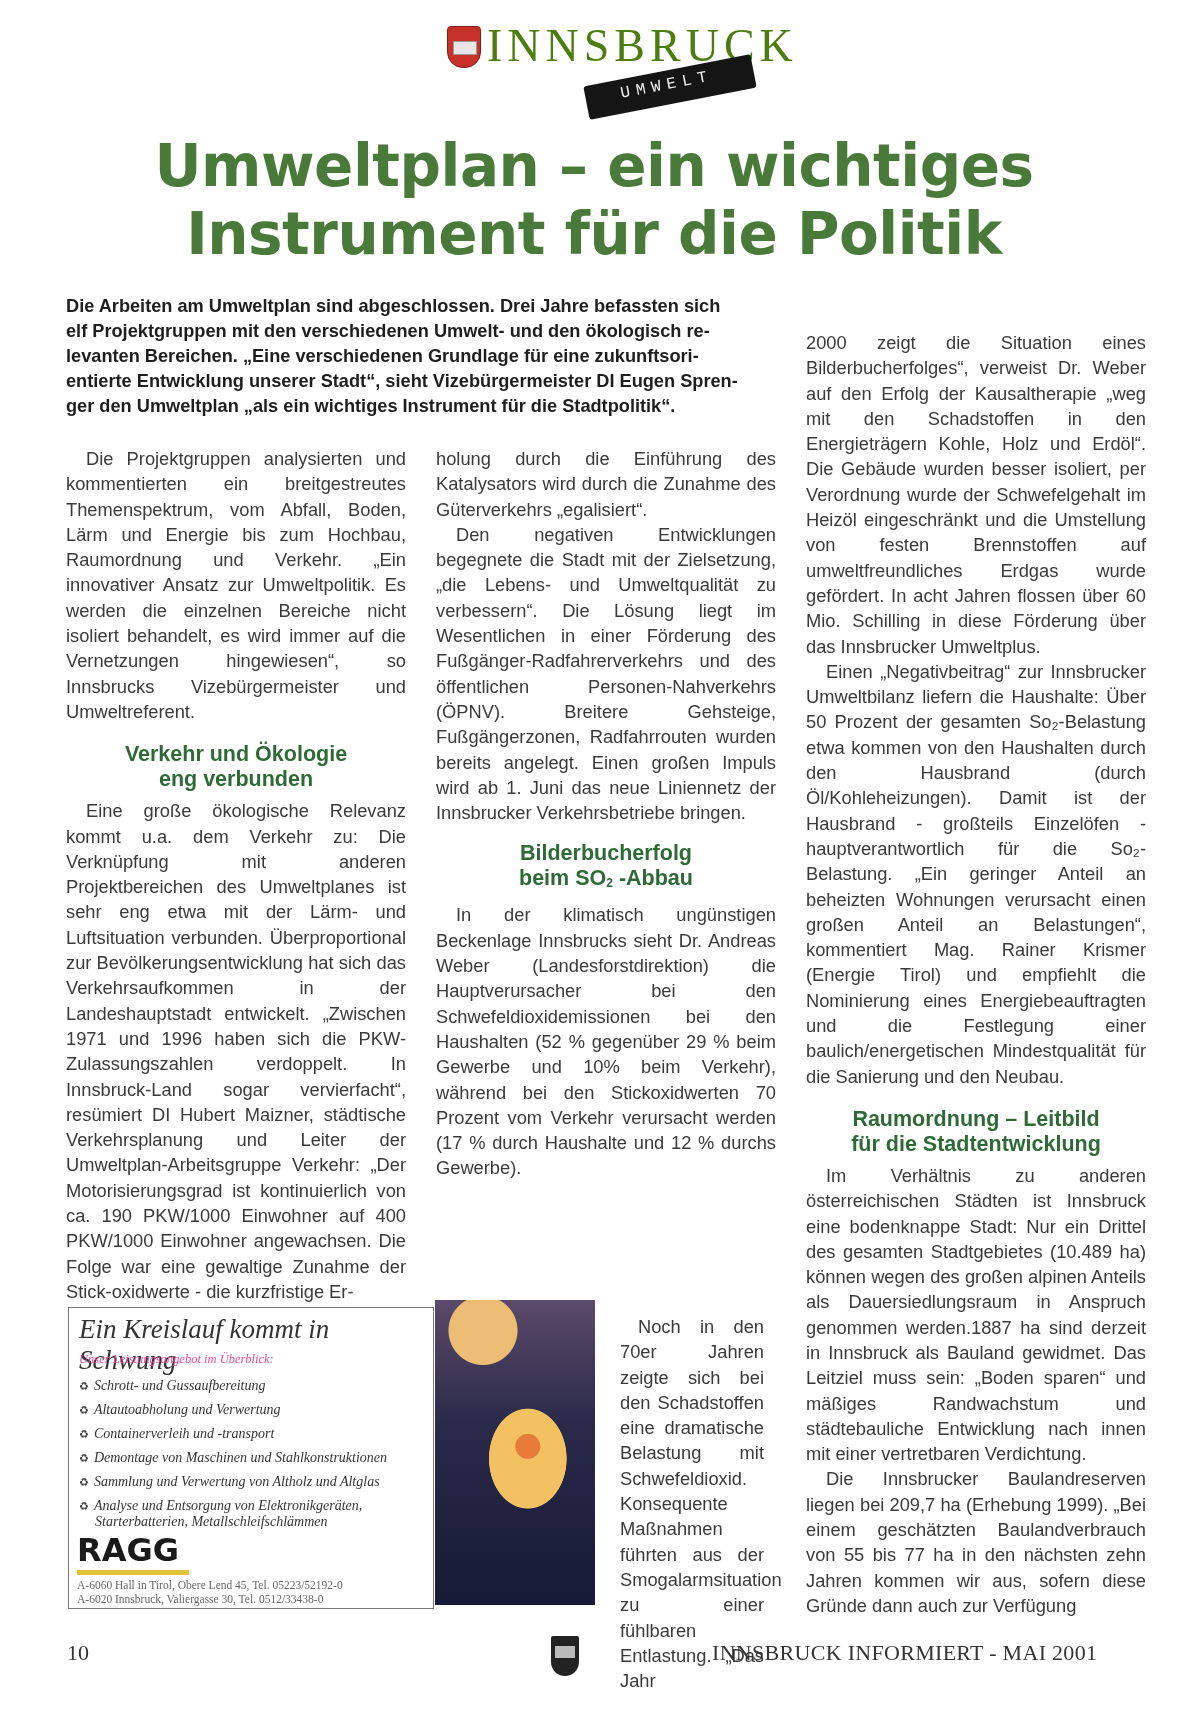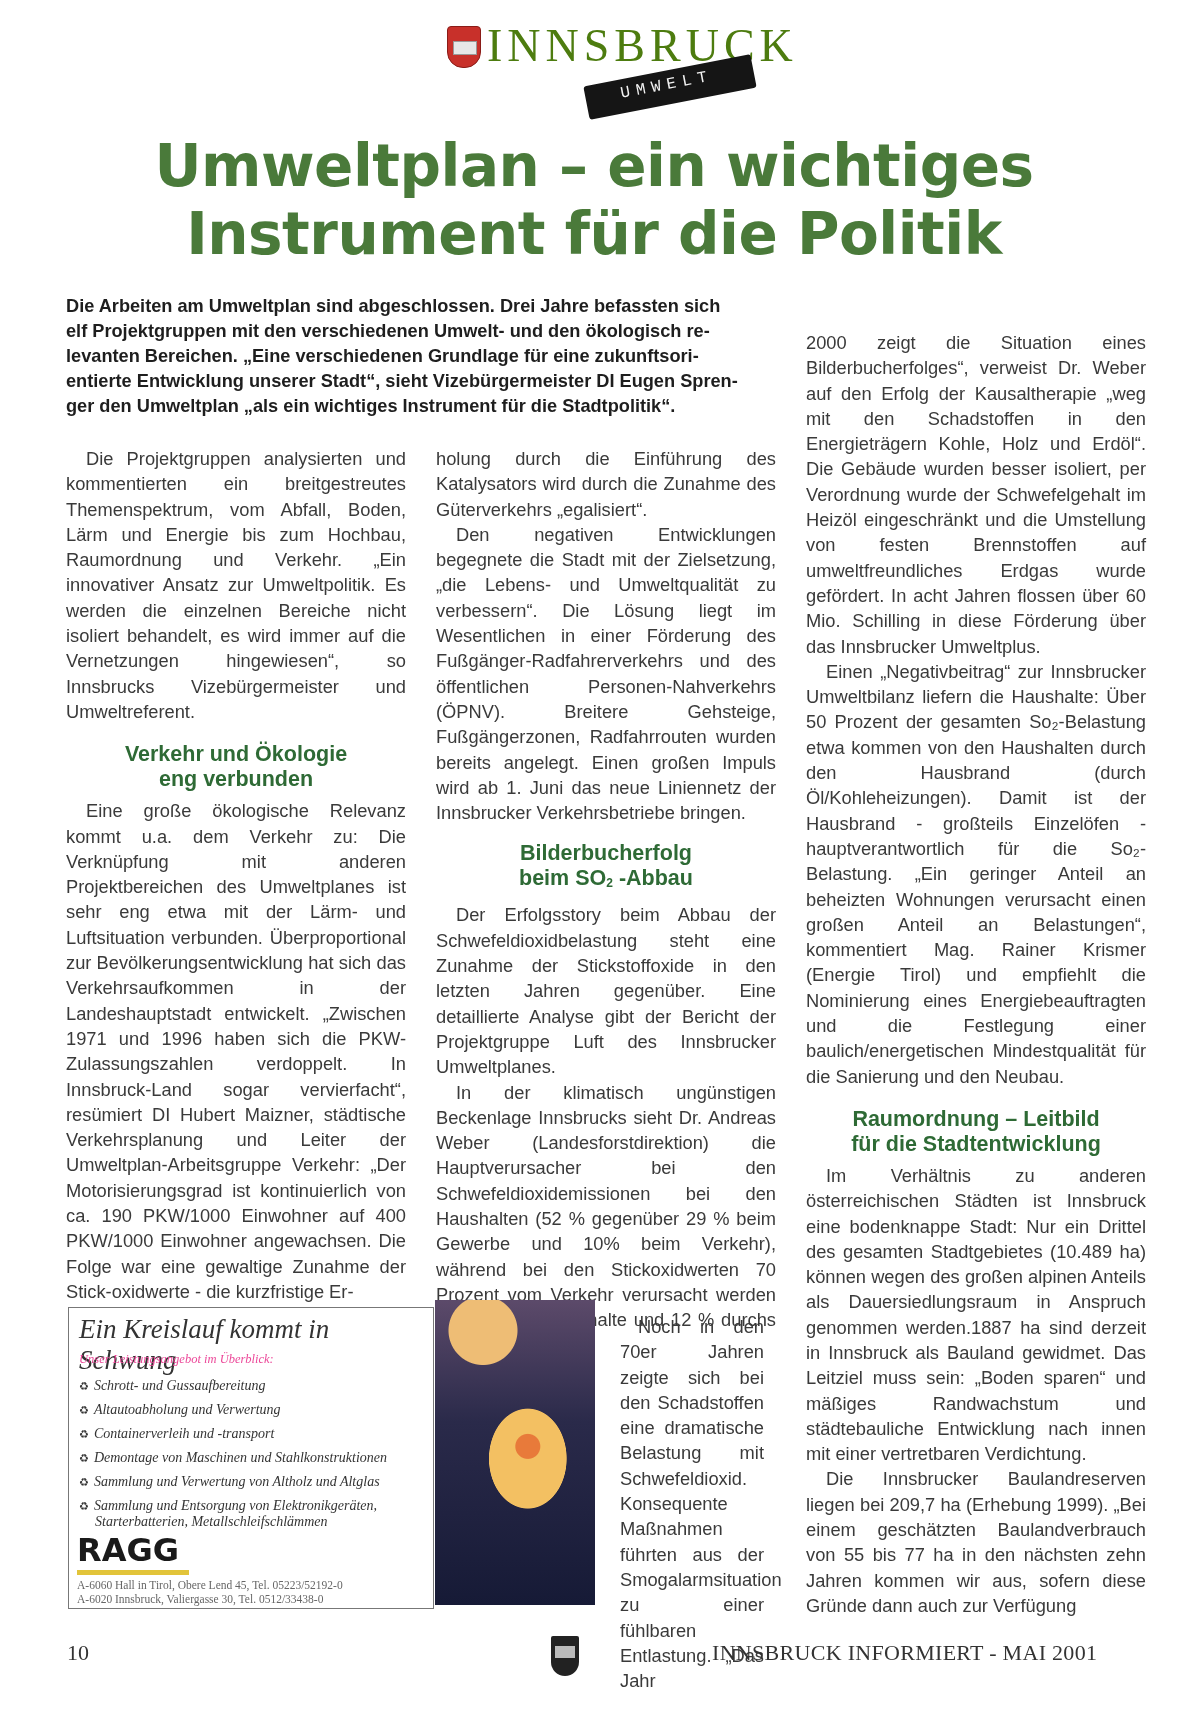--- a/index.html
+++ b/index.html
@@ -82,21 +82,20 @@
 
 <div class="abs col c2">
   <p class="noindent">holung durch die Einführung des Katalysators wird durch die Zunahme des Güterverkehrs „egalisiert“.</p>
   <p>Den negativen Entwicklungen begegnete die Stadt mit der Zielsetzung, „die Lebens- und Umweltqualität zu verbessern“. Die Lösung liegt im Wesentlichen in einer Förderung des Fußgänger-Radfahrerverkehrs und des öffentlichen Personen-Nahverkehrs (ÖPNV). Breitere Gehsteige, Fußgängerzonen, Radfahrrouten wurden bereits angelegt. Einen großen Impuls wird ab 1. Juni das neue Liniennetz der Innsbrucker Verkehrsbetriebe bringen.</p>
   <div style="height:16px"></div>
   <h2 class="sub">
     <span style="display:block">Bilderbucherfolg</span>
     <span style="display:block"><span>beim SO</span><span class="so">2</span><span> -Abbau</span></span>
   </h2>
   <div style="height:6px"></div>
-  <p>Der Erfolgsstory beim Abbau der Schwefeldioxidbelastung steht eine Zunahme der Stickstoffoxide in den letzten Jahren gegenüber. Eine detaillierte Analyse gibt der Bericht der Projektgruppe Luft des Innsbrucker Umweltplanes.</p>
   <p>In der klimatisch ungünstigen Beckenlage Innsbrucks sieht Dr. Andreas Weber (Landesforstdirektion) die Hauptverursacher bei den Schwefeldioxidemissionen bei den Haushalten (52 % gegenüber 29 % beim Gewerbe und 10% beim Verkehr), während bei den Stickoxidwerten 70 Prozent vom Verkehr verursacht werden (17 % durch Haushalte und 12 % durchs Gewerbe).</p>
 </div>
 
 <div class="abs c2b">
   <p>Noch in den 70er Jahren zeigte sich bei den Schadstoffen eine dramatische Belastung mit Schwefeldioxid. Konsequente Maßnahmen führten aus der Smogalarmsituation zu einer fühlbaren Entlastung. „Das Jahr</p>
 </div>
 
 <div class="abs col c3">
   <p class="noindent">2000 zeigt die Situation eines Bilderbucherfolges“, verweist Dr. Weber auf den Erfolg der Kausaltherapie „weg mit den Schadstoffen in den Energieträgern Kohle, Holz und Erdöl“. Die Gebäude wurden besser isoliert, per Verordnung wurde der Schwefelgehalt im Heizöl eingeschränkt und die Umstellung von festen Brennstoffen auf umweltfreundliches Erdgas wurde gefördert. In acht Jahren flossen über 60 Mio. Schilling in diese Förderung über das Innsbrucker Umweltplus.</p>
   <p>Einen „Negativbeitrag“ zur Innsbrucker Umweltbilanz liefern die Haushalte: Über 50 Prozent der gesamten So₂-Belastung etwa kommen von den Haushalten durch den Hausbrand (durch Öl/Kohleheizungen). Damit ist der Hausbrand - großteils Einzelöfen - hauptverantwortlich für die So₂-Belastung. „Ein geringer Anteil an beheizten Wohnungen verursacht einen großen Anteil an Belastungen“, kommentiert Mag. Rainer Krismer (Energie Tirol) und empfiehlt die Nominierung eines Energiebeauftragten und die Festlegung einer baulich/energetischen Mindestqualität für die Sanierung und den Neubau.</p>
@@ -112,21 +111,21 @@
 
 <div class="abs ad">
   <div class="ad-title">Ein Kreislauf kommt in Schwung</div>
   <div class="ad-intro">Unser Leistungsangebot im Überblick:</div>
   <ul class="ad-list">
     <li><span class="bullet">♻</span><span>Schrott- und Gussaufbereitung</span></li>
     <li><span class="bullet">♻</span><span>Altautoabholung und Verwertung</span></li>
     <li><span class="bullet">♻</span><span>Containerverleih und -transport</span></li>
     <li><span class="bullet">♻</span><span>Demontage von Maschinen und Stahlkonstruktionen</span></li>
     <li><span class="bullet">♻</span><span>Sammlung und Verwertung von Altholz und Altglas</span></li>
-    <li><span class="bullet">♻</span><span>Sammlung und Entsorgung von Elektronikgeräten,</span><span class="cont">Starterbatterien, Metallschleifschlämmen</span></li>
+    <li><span class="bullet">♻</span><span>Analyse und Entsorgung von Elektronikgeräten,</span><span class="cont">Starterbatterien, Metallschleifschlämmen</span></li>
   </ul>
   <div class="ragg">RAGG</div>
   <div class="ragg-bar"></div>
   <div class="ad-addr">
     <div>A-6060 Hall in Tirol, Obere Lend 45, Tel. 05223/52192-0</div>
     <div>A-6020 Innsbruck, Valiergasse 30, Tel. 0512/33438-0</div>
   </div>
 </div>
 <div class="abs flower"></div>
 

